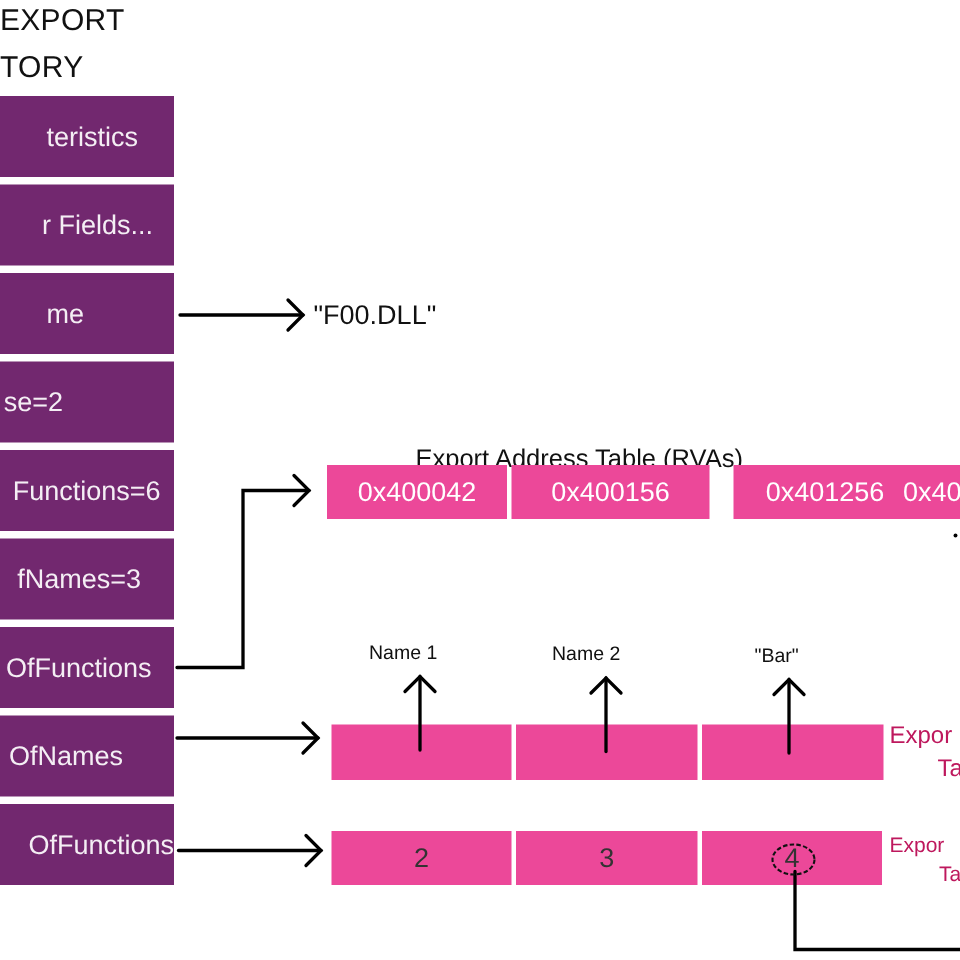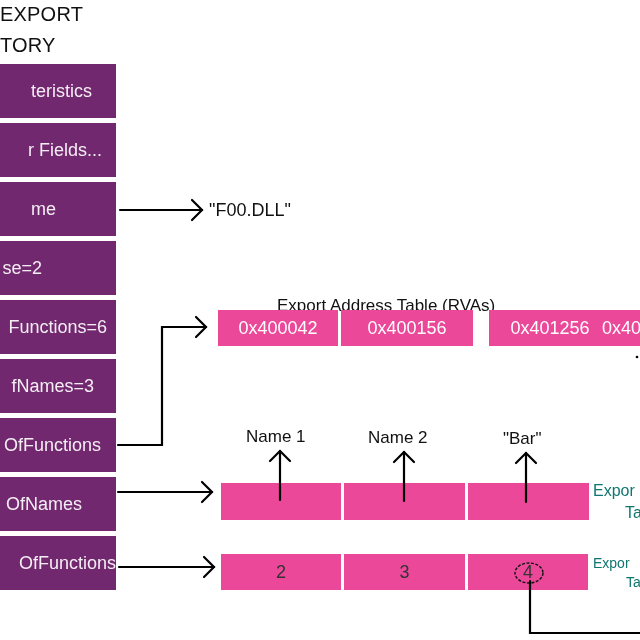--- a/index.html
+++ b/index.html
@@ -9,22 +9,22 @@
              letter-spacing:0.2px; white-space:nowrap; }
     .field { position:absolute; left:-4px; width:120px; height:54px; background:#72286f;
              color:#f4eef4; font-size:18px; line-height:54px; overflow:hidden;
              white-space:nowrap; box-sizing:border-box; }
     .field span { position:absolute; right:var(--r, 0px); top:0; }
     .cell { position:absolute; background:#ec4899; color:#ffffff; font-size:18px;
             text-align:center; box-sizing:border-box; white-space:nowrap; }
     .cell.eat { height:36px; line-height:36px; top:310px; }
     .cell.ent { height:37px; top:483px; }
     .cell.eot { height:36px; line-height:36px; top:554px; color:#333; font-size:18px; }
-    .label { position:absolute; color:#111; font-size:17px; white-space:nowrap; }
-    .sidelabel { position:absolute; color:#0f766e; font-size:15px; line-height:18px; white-space:nowrap; }
+    .label { position:absolute; color:#111; font-size:13px; white-space:nowrap; }
+    .sidelabel { position:absolute; color:#be185d; font-size:15px; line-height:18px; white-space:nowrap; }
     svg.lines { position:absolute; left:0; top:0; width:640px; height:640px; pointer-events:none; }
   </style>
 </head>
 <body>
 
 <div class="title" style="top:1px;">EXPORT</div>
 <div class="title" style="top:32px;">TORY</div>
 
 <div class="field" style="top:64px; --r:24px;">
     <span>teristics</span>

